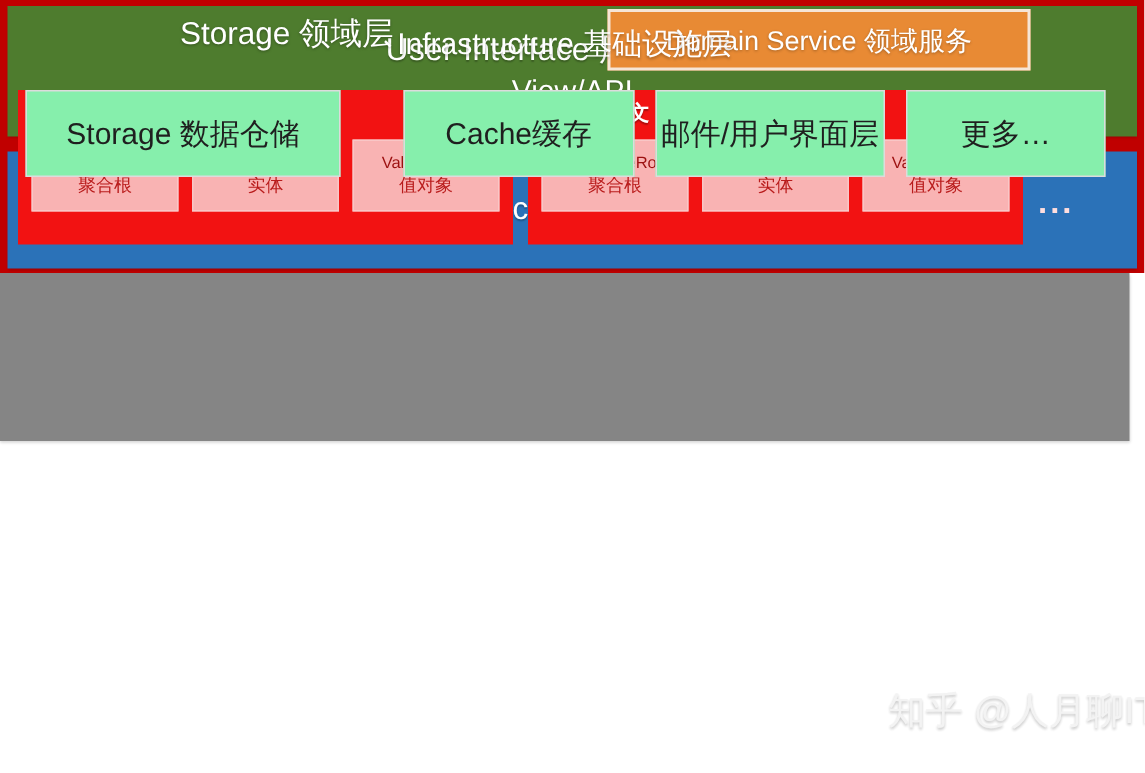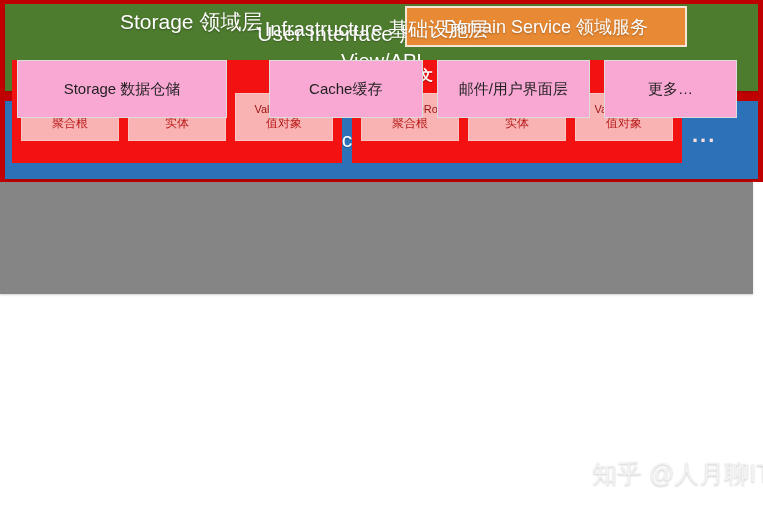--- a/index.html
+++ b/index.html
@@ -189,26 +189,26 @@
   .infra-boxes {
     position: absolute;
     left: 17px;
     top: 60px;
     width: 720px;
     height: 58px;
     display: flex;
     gap: 14px;
   }
   .infra-box {
-    background: #f9a8d4;
+    background: #86efac;
     display: flex;
     align-items: center;
     justify-content: center;
     color: #1f1f1f;
-    font-size: 15px;
+    font-size: 20px;
     border: 1px solid #dcdcdc;
     box-sizing: border-box;
   }
   .infra-box.w-1 { flex: 1.62; }
   .infra-box.w-2 { flex: 1.18; margin-left: 28px; }
   .infra-box.w-3 { flex: 1.18; }
   .infra-box.w-4 { flex: 1.02; }
 
   
   .watermark {

